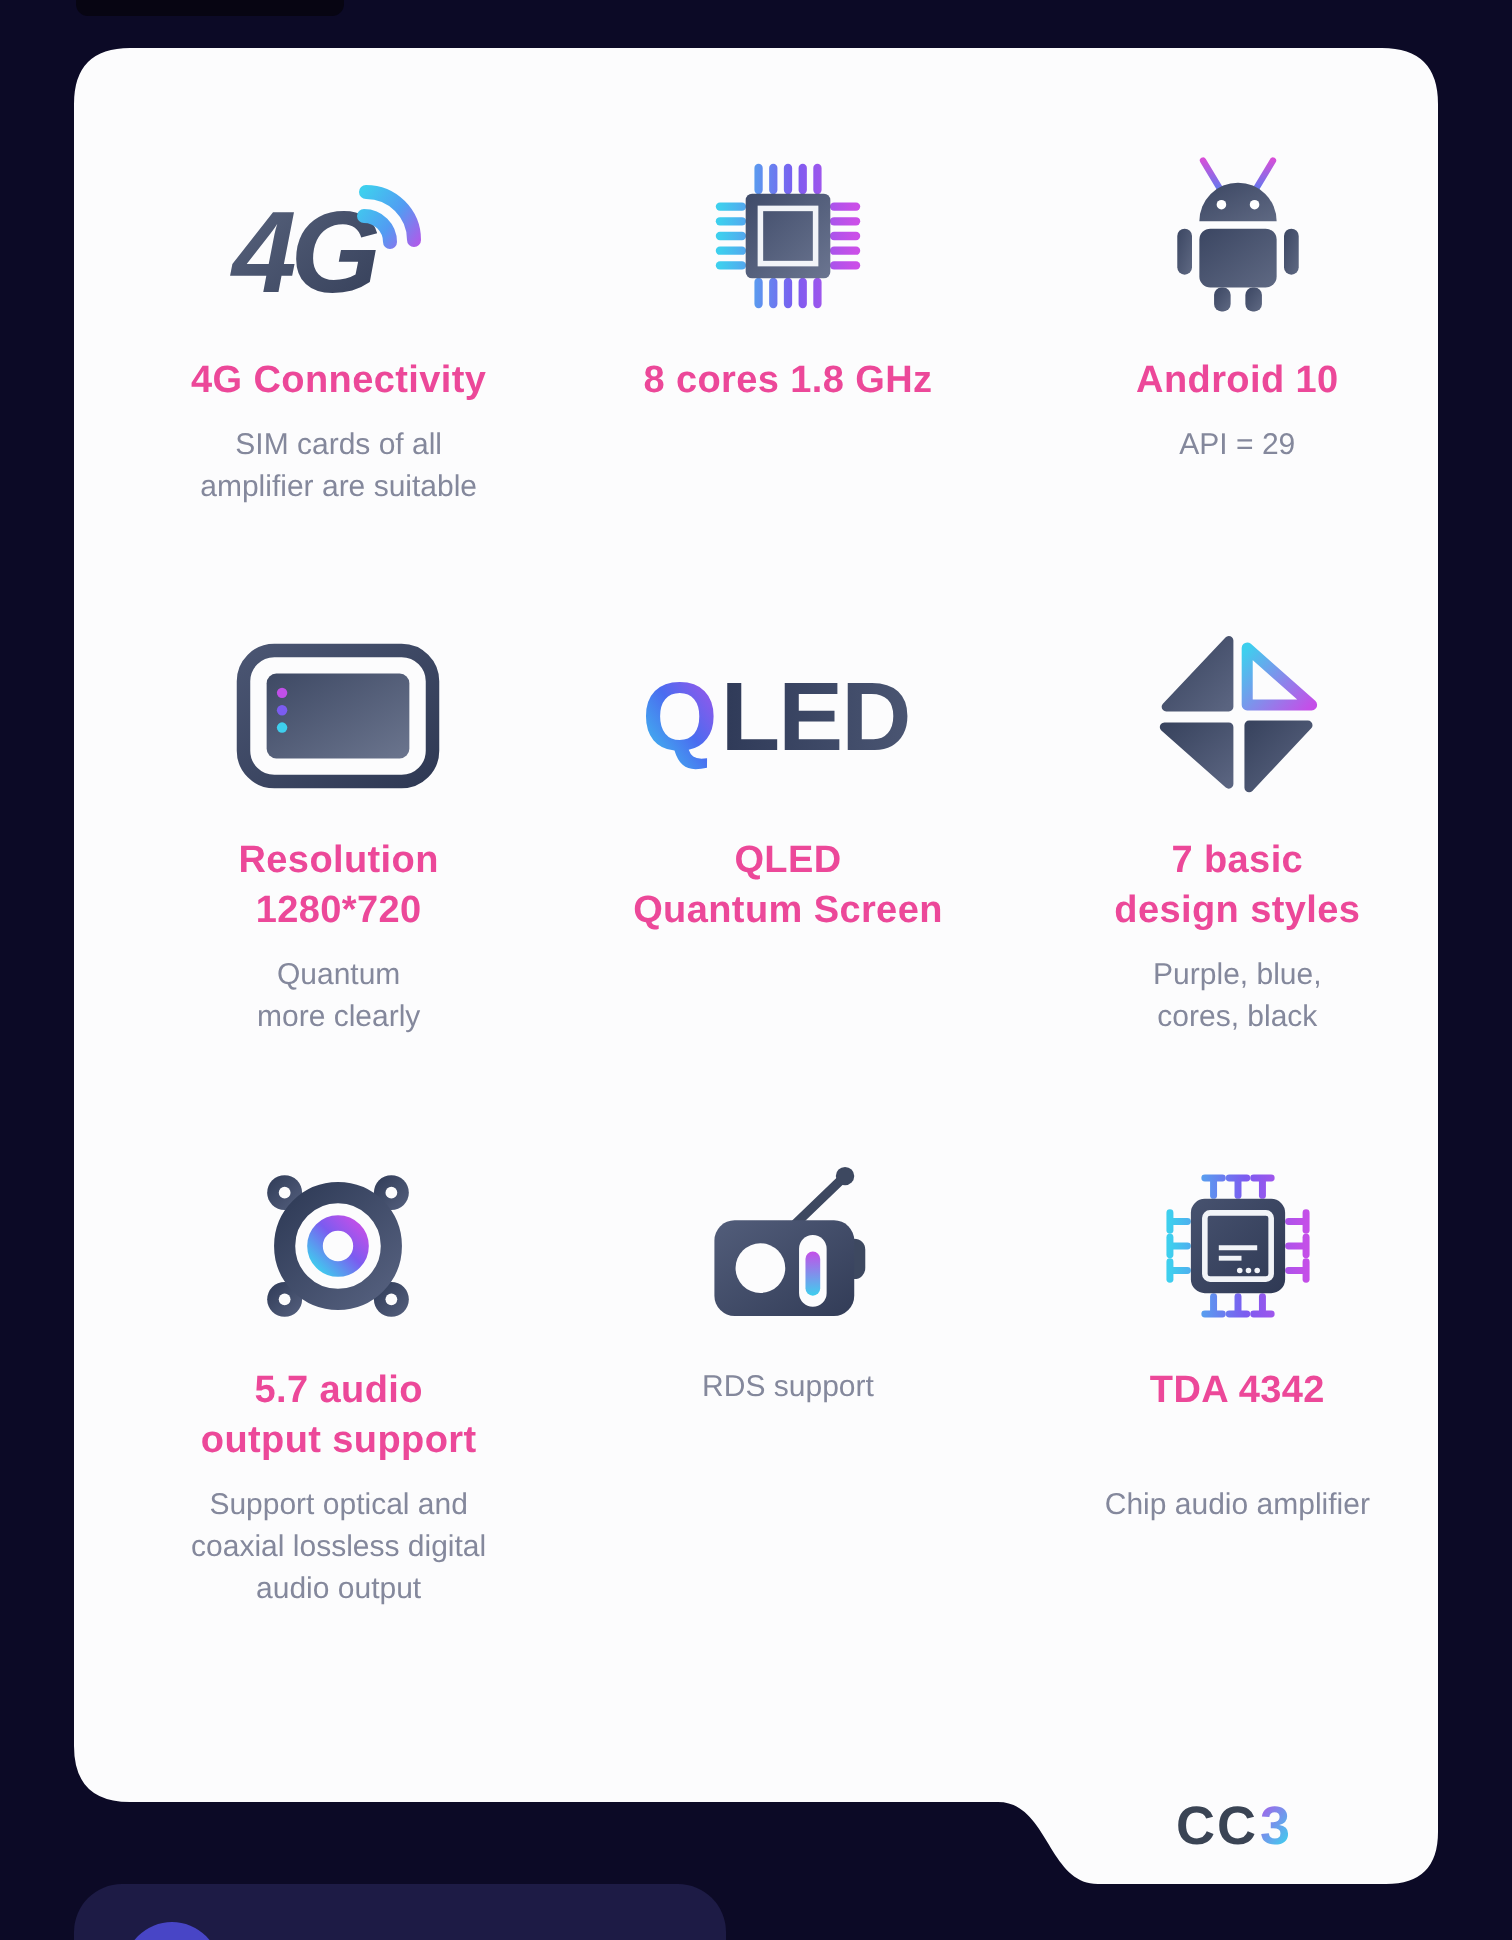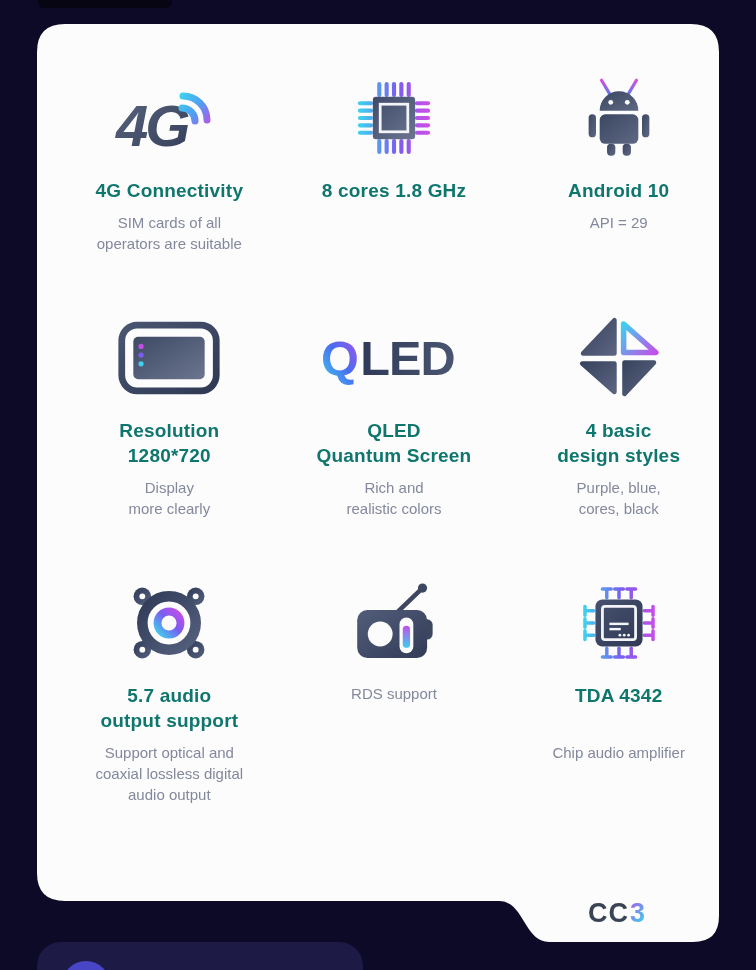--- a/index.html
+++ b/index.html
@@ -28,21 +28,21 @@
     box-sizing:border-box;
     display:grid;grid-template-columns:repeat(3,1fr);
     padding:48px 24px 0;column-gap:8px;row-gap:58px;
   }
   .cell{text-align:center;}
   .icon-box{
     height:92px;display:flex;align-items:center;justify-content:center;
     margin-bottom:14px;
   }
   .title{
-    font-size:19px;font-weight:bold;color:#0f766e;
+    font-size:19px;font-weight:bold;color:#ec4899;
     line-height:1.32;white-space:pre-line;letter-spacing:.2px;
   }
   .r23 .title{min-height:50px;}
   .subtitle{
     font-size:15px;color:#84889c;line-height:1.4;
     white-space:pre-line;margin-top:9px;
   }
   .cc3{position:absolute;left:586px;top:896px;}
 </style>
 </head>
@@ -76,21 +76,21 @@
                 <stop offset="1" stop-color="#c04fe8"></stop>
             </linearGradient>
           </defs>
           <text x="6" y="74" font-size="58" font-weight="bold" font-style="italic" letter-spacing="-3" fill="url(#g4g)">4G</text>
           <path d="M 72 36 A 13 13 0 0 1 85 49" fill="none" stroke="url(#arcGrad)" stroke-width="7" stroke-linecap="round"></path>
           <path d="M 73 24 A 24 24 0 0 1 97 48" fill="none" stroke="url(#arcGrad)" stroke-width="7" stroke-linecap="round"></path>
         </svg>
       </div>
       <div class="title">4G Connectivity</div>
       <div class="subtitle">SIM cards of all
-operators are suitable</div>
+amplifier are suitable</div>
     </div>
 
     <div class="cell r1">
       <div class="icon-box">
         <svg width="92" height="92" viewBox="0 0 100 100">
           <defs>
             <linearGradient id="cpuBody" x1="0" y1="0" x2="1" y2="1">
               <stop offset="0" stop-color="#3f4b69"></stop>
                 <stop offset="1" stop-color="#6b7590"></stop>
             </linearGradient>
@@ -173,21 +173,21 @@
           </defs>
           <rect x="7" y="9" width="98" height="68" rx="16" fill="none" stroke="url(#dispGrad)" stroke-width="7"></rect>
           <rect x="19" y="21" width="74" height="44" rx="5" fill="url(#screenGrad)"></rect>
           <circle cx="27" cy="31" r="2.7" fill="#c04fe8"></circle>
           <circle cx="27" cy="40" r="2.7" fill="#7b5cf0"></circle>
           <circle cx="27" cy="49" r="2.7" fill="#3ecfee"></circle>
         </svg>
       </div>
       <div class="title">Resolution
 1280*720</div>
-      <div class="subtitle">Display
+      <div class="subtitle">Quantum
 more clearly</div>
     </div>
 
     <div class="cell r23">
       <div class="icon-box">
         <svg width="150" height="58" viewBox="0 0 160 62">
           <defs>
             <linearGradient id="qGrad" x1="0" y1="1" x2="1" y2="0">
               <stop offset="0" stop-color="#3ecfee"></stop>
                 <stop offset="0.5" stop-color="#4a6cf0"></stop>
@@ -197,22 +197,20 @@
               <stop offset="0" stop-color="#2f3a58"></stop>
                 <stop offset="1" stop-color="#4a5572"></stop>
             </linearGradient>
           </defs>
           <text x="2" y="49" font-size="52" font-weight="bold" fill="url(#qGrad)">Q</text>
           <text x="44" y="49" font-size="52" font-weight="bold" letter-spacing="-1" fill="url(#ledGrad)">LED</text>
         </svg>
       </div>
       <div class="title">QLED
 Quantum Screen</div>
-      <div class="subtitle">Rich and
-realistic colors</div>
     </div>
 
     <div class="cell r23">
       <div class="icon-box">
         <svg width="92" height="92" viewBox="0 0 100 100">
           <defs>
             <linearGradient id="triGrad" x1="0" y1="0" x2="1" y2="1">
               <stop offset="0" stop-color="#39445f"></stop>
                 <stop offset="1" stop-color="#5a6480"></stop>
             </linearGradient>
@@ -220,21 +218,21 @@
               <stop offset="0" stop-color="#3ecfee"></stop>
                 <stop offset="1" stop-color="#c44fe8"></stop>
             </linearGradient>
           </defs>
           <polygon points="45,9 45,45 11,45" fill="url(#triGrad)" stroke="url(#triGrad)" stroke-width="5" stroke-linejoin="round"></polygon>
           <polygon points="55,13 90,44 55,44" fill="none" stroke="url(#triStroke)" stroke-width="6" stroke-linejoin="round"></polygon>
           <polygon points="56,55 88,55 56,89" fill="url(#triGrad)" stroke="url(#triGrad)" stroke-width="5" stroke-linejoin="round"></polygon>
           <polygon points="10,56 45,56 45,87" fill="url(#triGrad)" stroke="url(#triGrad)" stroke-width="5" stroke-linejoin="round"></polygon>
         </svg>
       </div>
-      <div class="title">4 basic
+      <div class="title">7 basic
 design styles</div>
       <div class="subtitle">Purple, blue,
 cores, black</div>
     </div>
 
     <div class="cell r23">
       <div class="icon-box">
         <svg width="92" height="92" viewBox="0 0 100 100">
           <defs>
             <linearGradient id="spkGrad" x1="0" y1="0" x2="1" y2="1">

